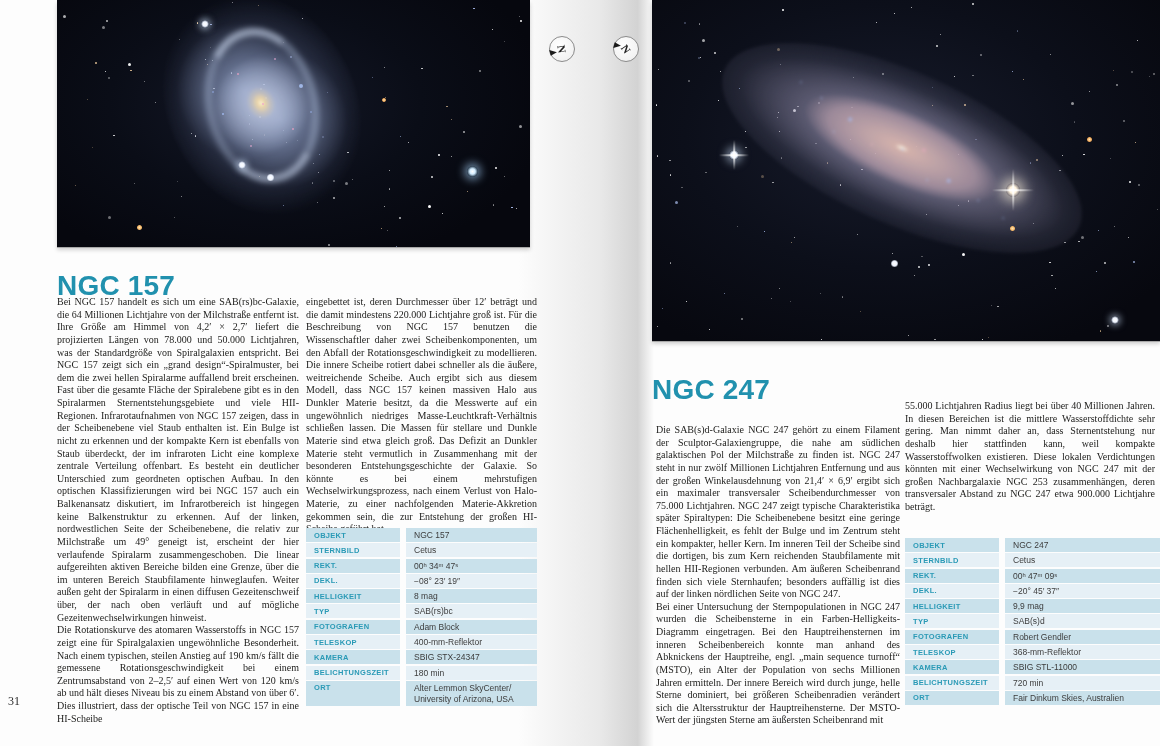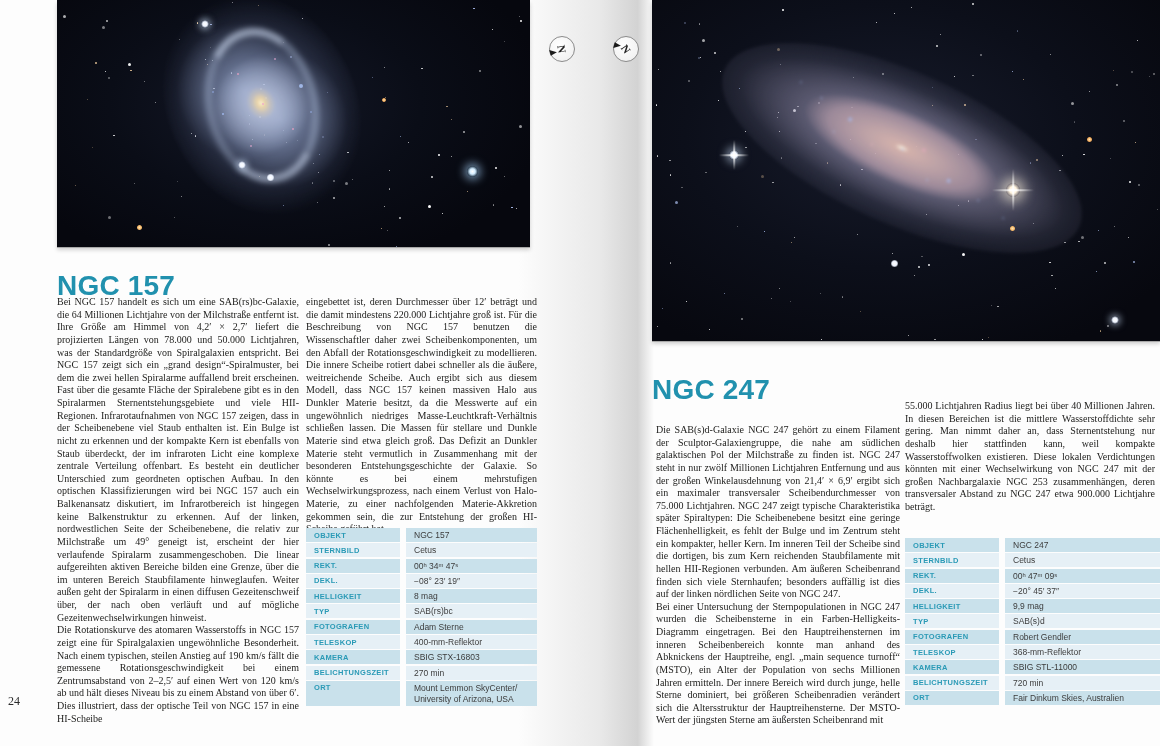--- a/index.html
+++ b/index.html
@@ -239,41 +239,41 @@
         <div class="t-row odd">
           <div class="t-label">HELLIGKEIT</div>
           <div class="t-value">8 mag</div>
         </div>
         <div class="t-row even">
           <div class="t-label">TYP</div>
           <div class="t-value">SAB(rs)bc</div>
         </div>
         <div class="t-row odd">
           <div class="t-label">FOTOGRAFEN</div>
-          <div class="t-value">Adam Sterne</div>
+          <div class="t-value">Adam Block</div>
         </div>
         <div class="t-row even">
           <div class="t-label">TELESKOP</div>
           <div class="t-value">400-mm-Reflektor</div>
         </div>
         <div class="t-row odd">
           <div class="t-label">KAMERA</div>
-          <div class="t-value">SBIG STX-16803</div>
+          <div class="t-value">SBIG STX-24347</div>
         </div>
         <div class="t-row even">
           <div class="t-label">BELICHTUNGSZEIT</div>
-          <div class="t-value">270 min</div>
+          <div class="t-value">180 min</div>
         </div>
         <div class="t-row odd">
           <div class="t-label">ORT</div>
-          <div class="t-value">Mount Lemmon SkyCenter/ University of Arizona, USA</div>
+          <div class="t-value">Alter Lemmon SkyCenter/ University of Arizona, USA</div>
         </div>
       </div>
 
-    <div class="pagenum">24</div>
+    <div class="pagenum">31</div>
   </section>
 
   <div class="compass compass-left">
     <span class="n">N</span>
     <span class="arrow"></span>
   </div>
   <div class="compass compass-right">
     <span class="n">N</span>
     <span class="arrow"></span>
   </div>

